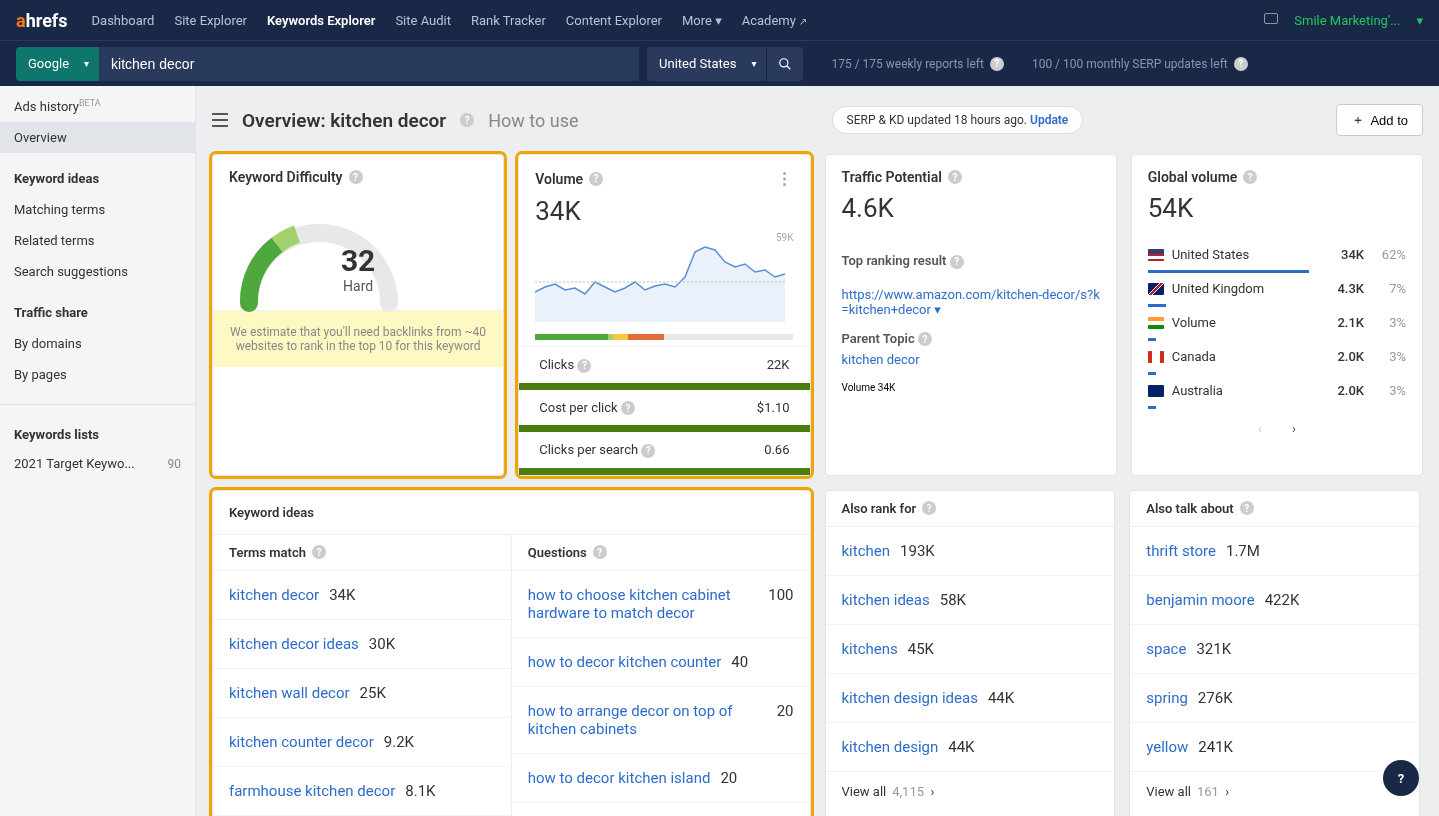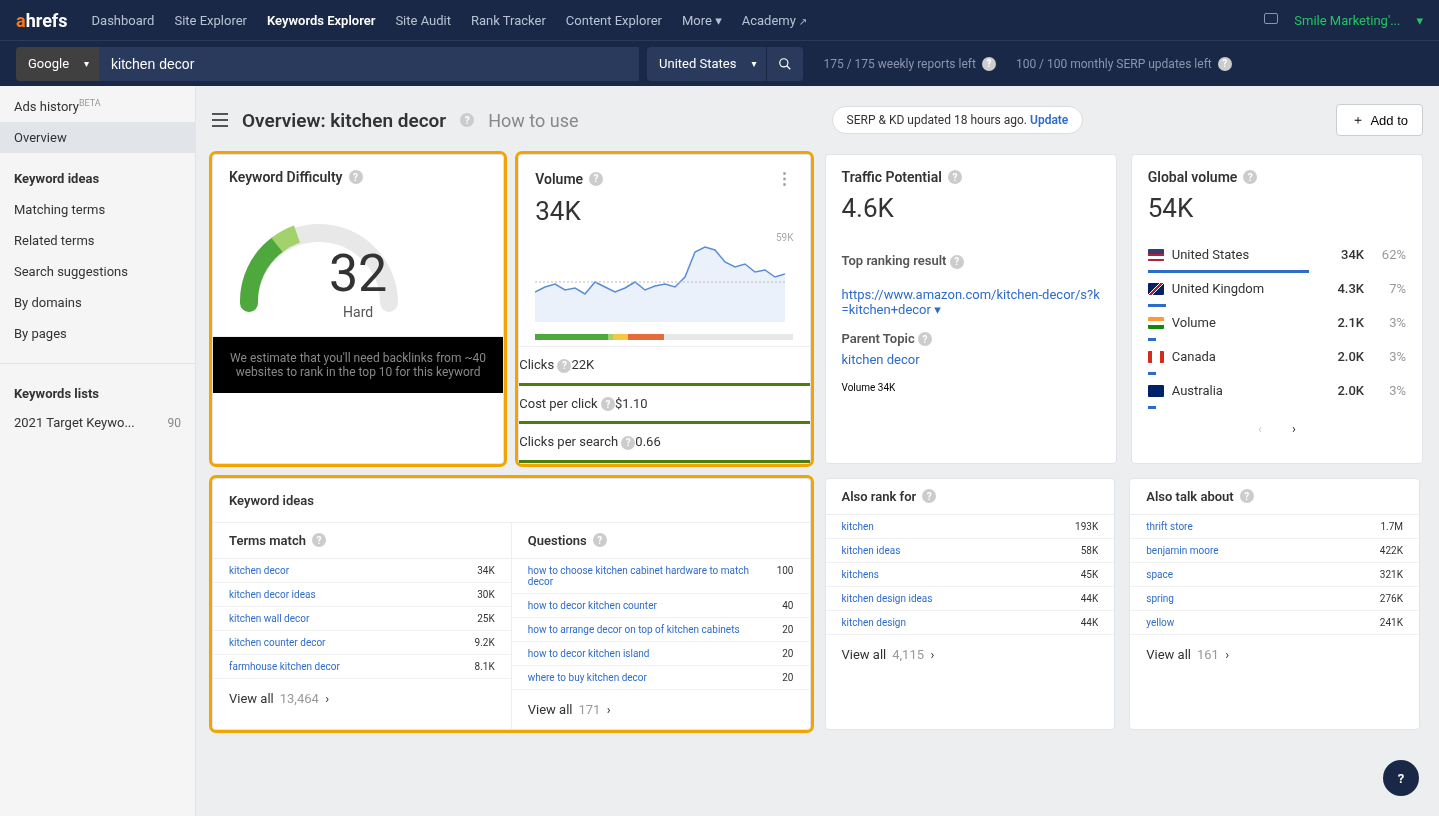--- a/index.html
+++ b/index.html
@@ -12,27 +12,27 @@
 .logo .a{color:#f97416}
 .topnav-links{display:flex;gap:20px;flex:1}
 .topnav-link{color:#b8c2d4;font-size:13px;cursor:pointer}
 .topnav-link.active{color:#fff;font-weight:600}
 .topnav-link .ext{font-size:10px;margin-left:3px}
 .account{display:flex;align-items:flex-start;gap:16px;color:#22c55e}
 .account .monitor{width:14px;height:11px;border:1.5px solid #8a95ac;border-radius:2px}
 
 
 .searchbar{background:#1a2847;height:46px;display:flex;align-items:center;padding:0 16px;gap:0;border-top:1px solid #2a3a5c}
-.select-source{background:#404040;color:#fff;height:34px;padding:0 30px 0 12px;border-radius:4px 0 0 4px;display:flex;align-items:center;position:relative;cursor:pointer}
+.select-source{background:#0f766e;color:#fff;height:34px;padding:0 30px 0 12px;border-radius:4px 0 0 4px;display:flex;align-items:center;position:relative;cursor:pointer}
 .select-source::after{content:"▾";position:absolute;right:10px;font-size:10px}
 .search-input{background:#2a3a5c;border:none;color:#fff;height:34px;padding:0 12px;width:540px;font-size:14px;outline:none}
 .select-country{background:#2a3a5c;color:#fff;height:34px;padding:0 30px 0 12px;display:flex;align-items:center;margin-left:8px;position:relative;cursor:pointer;border-radius:4px 0 0 4px}
 .select-country::after{content:"▾";position:absolute;right:10px;font-size:10px}
 .search-btn{background:#2a3a5c;border:none;color:#fff;height:34px;width:36px;border-radius:0 4px 4px 0;cursor:pointer;margin-left:1px}
-.usage{color:#8a95ac;font-size:12px;margin-left:20px;display:flex;align-items:center;gap:6px}
+.usage{color:#8a95ac;font-size:12px;margin-left:28px;display:flex;align-items:center;gap:6px}
 
 
 .main{display:flex}
 .sidebar {width:196px;background:#f5f5f5;border-right:1px solid #e1e4e8;min-height:730px;padding-top:4px}
 .sidebar .item{padding:8px 14px;cursor:pointer;font-size:13px}
 .sidebar .item.active{background:#e1e4e8}
 .sidebar .item.header{font-weight:700;cursor:default;margin-top:10px}
 .sidebar .beta{font-size:9px;color:#999;vertical-align:super}
 .sidebar .divider{border-top:1px solid #e1e4e8;margin:14px 0}
 .sidebar .list-row{display:flex;justify-content:space-between;align-items:center;padding:6px 14px}
@@ -53,30 +53,30 @@
 
 .cards-row{display:flex;gap:14px;padding:0 16px}
 .card{background:#fff;border:1px solid #e1e4e8;border-radius:4px;flex:1;min-width:0}
 .card.highlight{outline:3px solid #f0a500}
 .card-title{padding:14px 16px 8px;font-weight:600;font-size:14px;display:flex;align-items:center;gap:6px;justify-content:space-between}
 .card-title .left{display:flex;align-items:center;gap:6px}
 .qmark{display:inline-flex;width:14px;height:14px;border-radius:50%;background:#ccc;color:#fff;font-size:10px;align-items:center;justify-content:center;font-weight:700}
 .dots{color:#999;cursor:pointer;font-size:16px;letter-spacing:1px}
 
 .kd-card .gauge{text-align:center;padding:10px 16px 16px;position:relative}
-.kd-val{font-size:52px;font-weight:400}
+.kd-val{font-size:30px;font-weight:700}
 .kd-label{font-size:14px;color:#555}
-.kd-note{background:#000000;padding:14px 16px;font-size:12px;color:#888;text-align:center;border-top:1px solid #eee}
+.kd-note{background:#fef9c3;padding:14px 16px;font-size:12px;color:#888;text-align:center;border-top:1px solid #eee}
 
 .vol-big{font-size:26px;font-weight:400;padding:0 16px 6px}
 .vol-chart{padding:0 16px 6px;position:relative}
 .vol-peak{position:absolute;right:16px;top:0;font-size:10px;color:#aaa}
 .vol-bar{height:6px;display:flex;margin:6px 16px}
 .vol-rows{border-top:1px solid #eee}
-.vol-row{display:flex;justify-content:flex-start;padding:10px 0;border-bottom:3px solid #4d7c0f;font-size:13px}
+.vol-row{display:flex;justify-content:space-between;padding:10px 20px;border-bottom:7px solid #4d7c0f;font-size:13px}
 
 .tp-card .big{font-size:26px;padding:0 16px 16px}
 .tp-block{padding:14px 16px 0;font-size:13px}
 .tp-block .lbl{color:#555;font-weight:600}
 .tp-link{color:#2e6cca;word-break:break-all;display:block;margin-top:18px}
 .tp-kw{color:#2e6cca;margin-top:6px;display:block}
 .tp-vol{color:#000000;font-size:10px;margin-top:15px;padding-bottom:14px}
 
 .gv-card .big{font-size:26px;padding:0 16px 16px}
 .gv-list{padding:0}
@@ -88,21 +88,21 @@
 .gv-progress{height:3px;background:#2e6cca;margin:0 16px}
 .gv-nav{display:flex;justify-content:center;gap:30px;padding:12px;color:#888}
 
 .ideas-section{display:flex;gap:14px;padding:14px 16px 16px}
 .ideas-card{background:#fff;border:1px solid #e1e4e8;border-radius:4px;flex:0 0 calc(50% - 7px);outline:3px solid #f0a500}
 .ideas-head{padding:14px 16px;font-weight:600;border-bottom:1px solid #eee}
 .ideas-cols{display:flex}
 .ideas-col{flex:1;border-right:1px solid #eee}
 .ideas-col:last-child{border-right:none}
 .col-head{padding:10px 16px;font-weight:600;font-size:13px;border-bottom:1px solid #eee;display:flex;gap:6px;align-items:center}
-.kw-row{display:flex;justify-content:space-between;padding:6px 16px;border-bottom:1px solid #f2f2f2;font-size:10px;align-items:flex-start}
+.kw-row{display:flex;justify-content:flex-start;padding:15px 16px;border-bottom:1px solid #f2f2f2;font-size:15px;align-items:flex-start}
 .kw-row .kw{color:#2e6cca;cursor:pointer;padding-right:10px}
 .kw-row .kv{color:#333}
 .viewall{padding:12px 16px;font-size:13px;cursor:pointer}
 .viewall .cnt{color:#999;margin-left:6px}
 
 .plain-card{background:#fff;border:1px solid #e1e4e8;border-radius:4px;flex:0 0 calc(25% - 12px)}
 
 .help-fab{position:fixed;bottom:20px;right:20px;width:36px;height:36px;border-radius:50%;background:#1a2847;color:#fff;display:flex;align-items:center;justify-content:center;font-weight:700;cursor:pointer}
 
 svg{display:block}
@@ -151,20 +151,21 @@
 
 <div class="main">
 
   <div class="sidebar">
     <div class="item"><span>Ads history</span><span class="beta">BETA</span></div>
     <div class="item active">Overview</div>
     <div class="item header">Keyword ideas</div>
     <div class="item">Matching terms</div>
     <div class="item">Related terms</div>
     <div class="item">Search suggestions</div>
+    <div class="item header">Traffic share</div>
     <div class="item">By domains</div>
     <div class="item">By pages</div>
     <div class="divider"></div>
     <div class="item header">Keywords lists</div>
     <div class="list-row">
       <span>2021 Target Keywo...</span>
       <span class="list-count">90</span>
     </div>
   </div>
 

